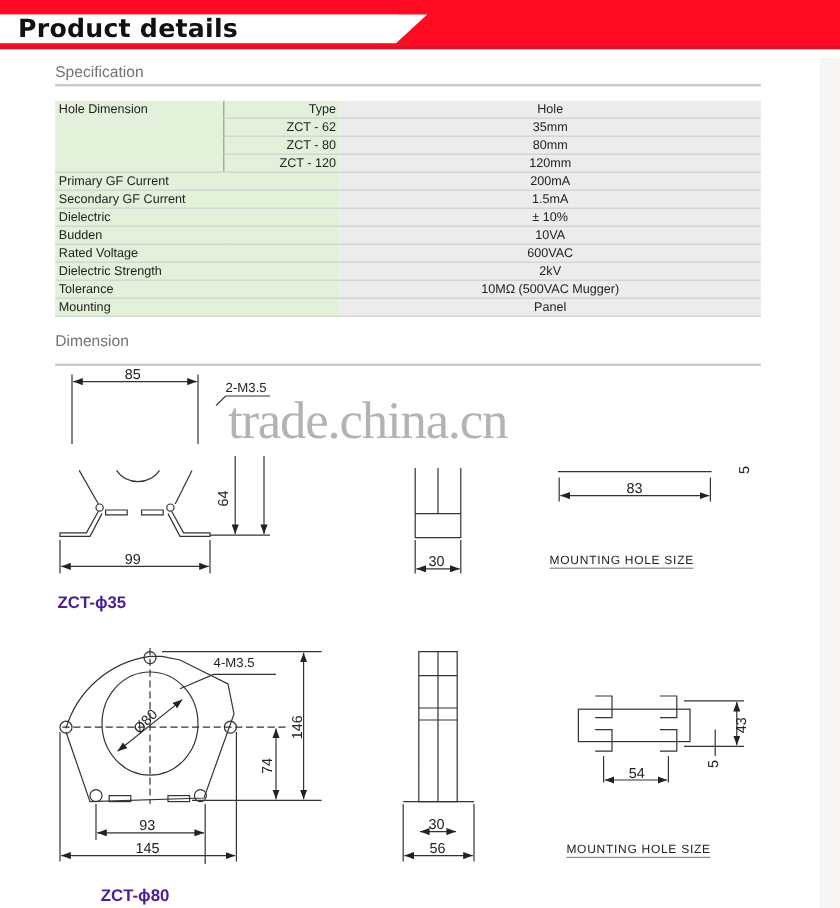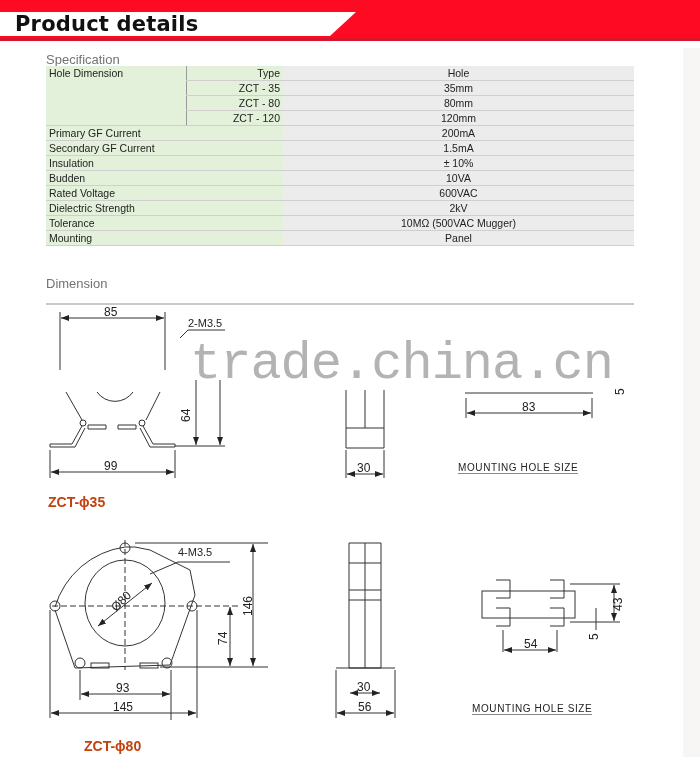--- a/index.html
+++ b/index.html
@@ -5,28 +5,28 @@
   html, body { margin:0; padding:0; }
   body { width:700px; height:757px; background:#ffffff; position:relative; overflow:hidden; font-family:"Liberation Sans", sans-serif; }
   .banner { position:absolute; left:0; top:0; width:700px; height:40px; }
   .banner .red { position:absolute; left:0; top:0; width:700px; height:38px; background:#fe0a22; border-bottom:3px solid #d8142b; }
   .banner .white-tab { position:absolute; left:0; top:12px; width:330px; height:24px; background:#ffffff; }
   .banner .white-slope { position:absolute; left:330px; top:12px; width:0; height:0; border-top:24px solid #ffffff; border-right:26px solid transparent; }
   .banner .title { position:absolute; left:15px; top:12px; font-family:"DejaVu Sans", sans-serif; font-weight:bold; font-size:21px; color:#111; letter-spacing:0.2px; line-height:24px; }
   .right-rail { position:absolute; left:683px; top:48px; width:17px; height:709px; background:#f8f6f4; }
   .section-title { position:absolute; left:46px; font-size:13px; color:#737373; }
   .section-rule { position:absolute; left:46px; width:588px; height:2px; background:#c9c9c9; }
-  table.spec { position:absolute; left:46px; top:66px; width:588px; border-collapse:collapse; font-size:10.5px; color:#222; }
+  table.spec { position:absolute; left:46px; top:84px; width:588px; border-collapse:collapse; font-size:10.5px; color:#222; }
   table.spec td { height:14px; padding:0 3px; border-bottom:1px solid #cfcfcf; line-height:14px; }
   table.spec td.lbl { background:#e3f0da; width:134px; }
   table.spec td.type { background:#e3f0da; width:90px; border-left:1px solid #9a9a9a;text-align:right; }
   table.spec td.val { background:#ececec; text-align:center;margin-left:28px; }
   .draw { position:absolute; left:0; top:0; }
-  .wm { position:absolute; left:190px; top:335px; font-family:Liberation Mono, monospace; font-size:52px; color:rgba(150,150,150,0.72); letter-spacing:-1px; }
-  .lbl-zct { position:absolute; font-weight:bold; font-size:14px; color:#c2410c; }
+  .wm { position:absolute; left:190px; top:325px; font-family:Liberation Serif, serif; font-size:44px; color:rgba(150,150,150,0.72); letter-spacing:-1px; }
+  .lbl-zct { position:absolute; font-weight:bold; font-size:14px; color:#4c1d95; }
   .mhs { position:absolute; font-size:10px; color:#222; letter-spacing:0.6px; border-bottom:1px solid #888; }
 </style>
 </head>
 <body>
 
 <div class="banner">
   <div class="red"></div>
   <div class="white-tab"></div>
   <div class="white-slope"></div>
   <div class="title">Product details</div>
@@ -37,41 +37,41 @@
 <div class="section-rule" style="top:70px;"></div>
 
 <table class="spec">
   <tbody>
       <tr>
     <td class="lbl" rowspan="4" style="vertical-align:top;">Hole Dimension</td>
     <td class="type">Type</td>
     <td class="val">Hole</td>
   </tr>
   <tr>
-    <td class="type">ZCT - 35</td>
+    <td class="type">ZCT - 62</td>
     <td class="val">35mm</td>
   </tr>
   <tr>
     <td class="type">ZCT - 80</td>
     <td class="val">80mm</td>
   </tr>
   <tr>
     <td class="type">ZCT - 120</td>
     <td class="val">120mm</td>
   </tr>
   <tr>
         <td class="lbl" colspan="2">Primary GF Current</td>
         <td class="val">200mA</td>
       </tr>
   <tr>
         <td class="lbl" colspan="2">Secondary GF Current</td>
         <td class="val">1.5mA</td>
       </tr>
   <tr>
-        <td class="lbl" colspan="2">Insulation</td>
+        <td class="lbl" colspan="2">Dielectric</td>
         <td class="val">± 10%</td>
       </tr>
   <tr>
         <td class="lbl" colspan="2">Budden</td>
         <td class="val">10VA</td>
       </tr>
   <tr>
         <td class="lbl" colspan="2">Rated Voltage</td>
         <td class="val">600VAC</td>
       </tr>

